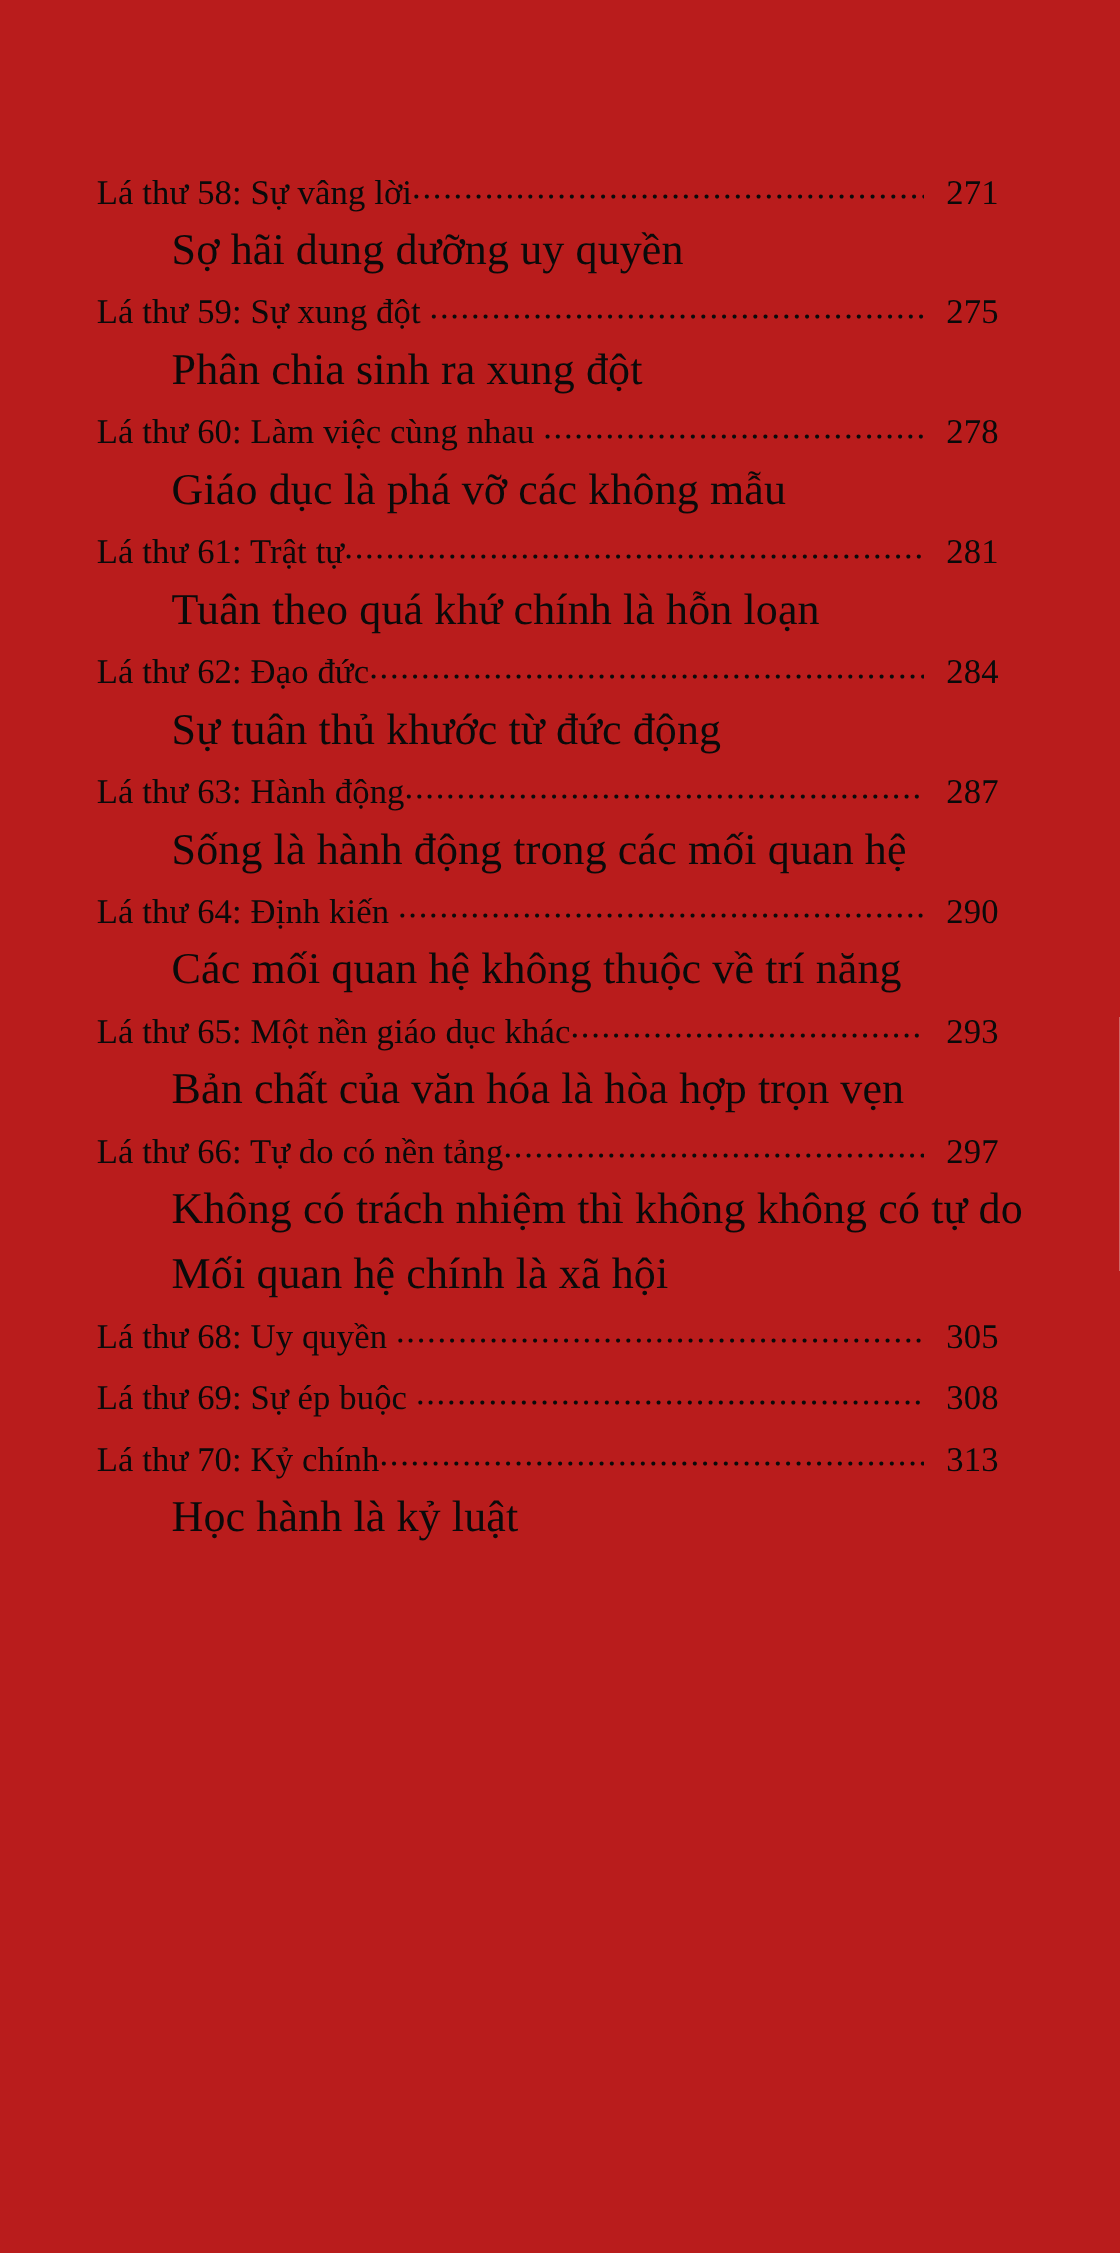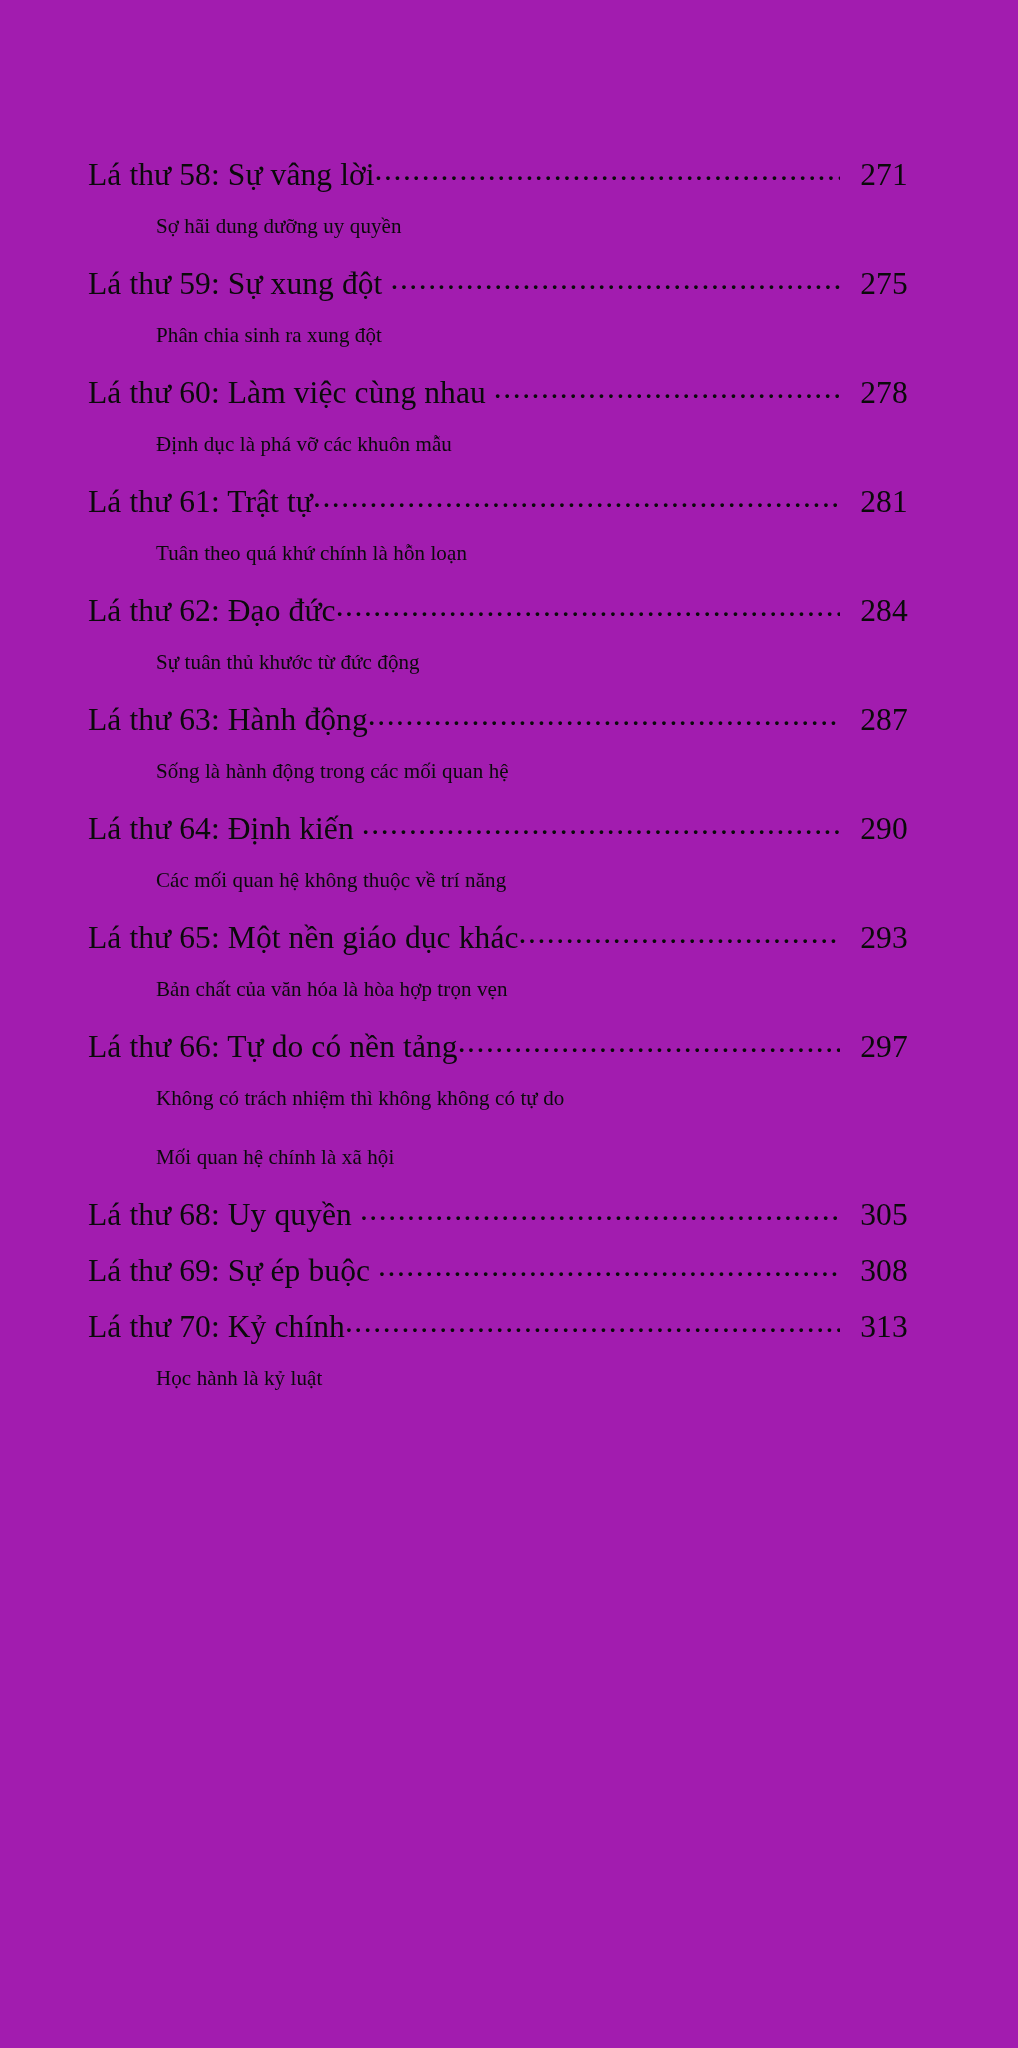--- a/index.html
+++ b/index.html
@@ -6,21 +6,21 @@
   html, body {
     margin: 0;
     padding: 0;
     background: #ffffff;
   }
 
   .page {
     position: relative;
     width: 1018px;
     height: 2048px;
-    background: #a21caf;
+    background: #b91c1c;
     overflow: hidden;
     box-sizing: border-box;
     font-family: "Liberation Serif", "DejaVu Serif", serif;
     color: #0a0a0a;
     -webkit-font-smoothing: antialiased;
   }
 
   .toc {
     position: absolute;
     left: 88px;
@@ -78,21 +78,21 @@
     text-align: right;
     font-size: 31.5px;
     letter-spacing: 0.2px;
     margin-left: 20px;
   }
 
   
   .entry-subtitle {
     margin: 0;
     padding-left: 68px;
-    font-size: 21px;
+    font-size: 40px;
     line-height: 53px;
     letter-spacing: 0.1px;
     white-space: nowrap;
   }
 </style>
 </head>
 <body>
 
 <div class="page">
   <div class="toc" id="toc-root">
@@ -111,21 +111,21 @@
           <span class="entry-page">275</span>
         </div>
         <div class="entry-subtitle">Phân chia sinh ra xung đột</div>
       </div>
       <div class="toc-entry">
         <div class="entry-line gap">
           <span class="entry-title">Lá thư 60: Làm việc cùng nhau</span>
           <span class="leader"></span>
           <span class="entry-page">278</span>
         </div>
-        <div class="entry-subtitle">Định dục là phá vỡ các khuôn mẫu</div>
+        <div class="entry-subtitle">Giáo dục là phá vỡ các không mẫu</div>
       </div>
       <div class="toc-entry">
         <div class="entry-line">
           <span class="entry-title">Lá thư 61: Trật tự</span>
           <span class="leader"></span>
           <span class="entry-page">281</span>
         </div>
         <div class="entry-subtitle">Tuân theo quá khứ chính là hỗn loạn</div>
       </div>
       <div class="toc-entry">

